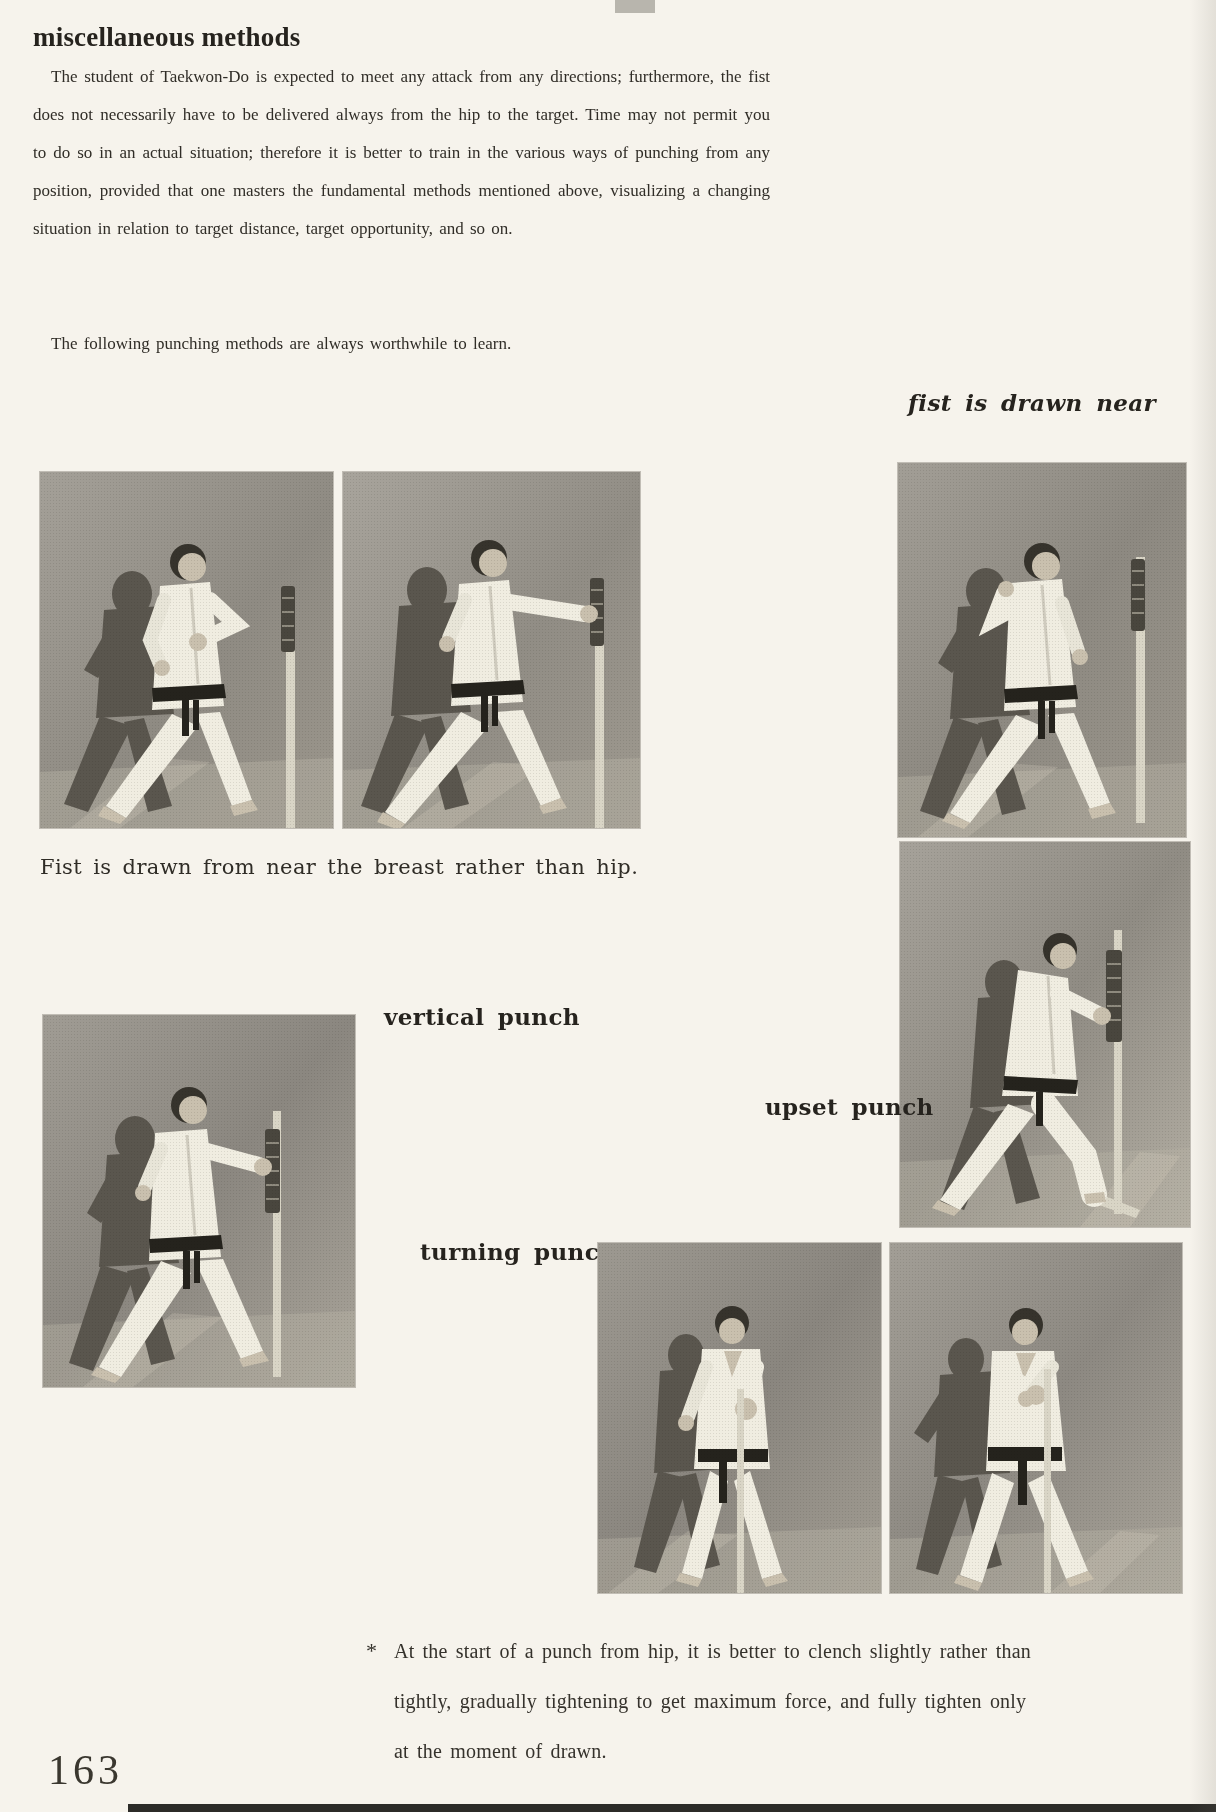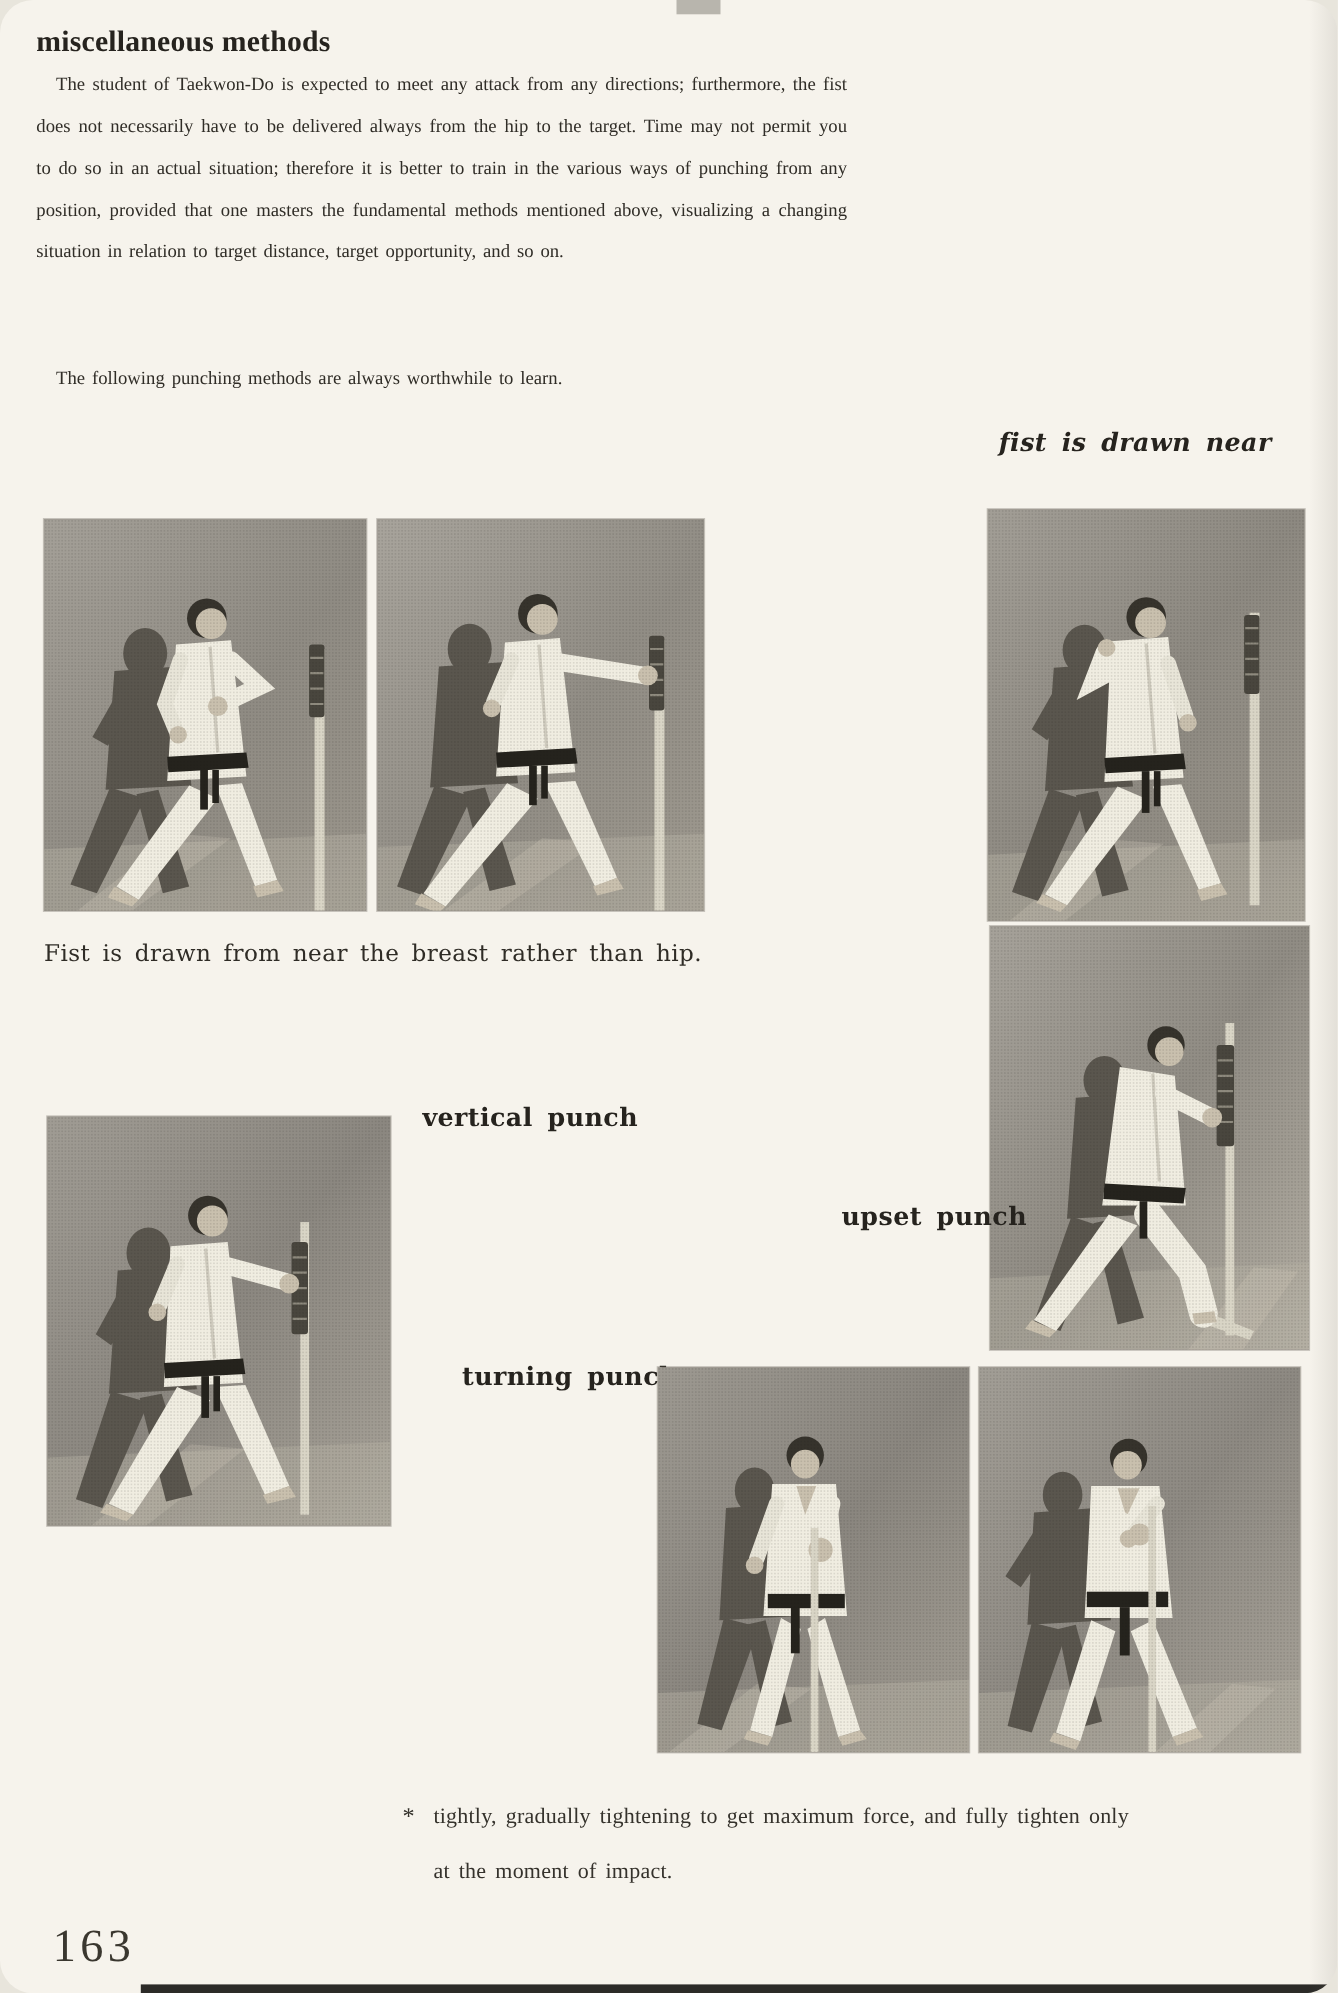--- a/index.html
+++ b/index.html
@@ -1,21 +1,21 @@
 <!DOCTYPE html>
 <html><head>
 <meta charset="utf-8">
 <style>
   * { margin:0; padding:0; box-sizing:border-box; }
   html,body { background:#e8e5dc; }
   .page {
     position:relative; width:1216px; height:1812px;
     background:#f6f3ec;
     font-family:"Liberation Serif", serif;
-    color:#2d2a25; overflow:hidden;border-radius:30px;
+    color:#2d2a25; overflow:hidden;
   }
   .heading {
     position:absolute; left:33px; top:22px;
     font-size:27px; font-weight:bold; letter-spacing:0.2px;
     color:#26231e;
   }
   .para {
     position:absolute; left:33px; width:737px;
     font-size:17px; line-height:38px; text-align:justify;
     text-indent:18px; word-spacing:2px; color:#302d27;
@@ -393,22 +393,23 @@
       <circle class="sk" cx="135" cy="89" r="13"></circle>
       <g>
         <rect class="po" x="154" y="126" width="7" height="224"></rect>
       </g>
     </svg>
   </figure>
 
   <div class="footnote">
     <span class="fn-marker">*</span>
     <div class="fn-lines">
+      <div>At the start of a punch from hip, it is better to clench slightly rather than</div>
       <div>tightly, gradually tightening to get maximum force, and fully tighten only</div>
-      <div>at the moment of impact.</div>
+      <div>at the moment of drawn.</div>
     </div>
   </div>
 
   <div class="pagenum">163</div>
 
   <div class="bottom-bar"></div>
   <div class="edge-shade"></div>
 
 </div>
 

